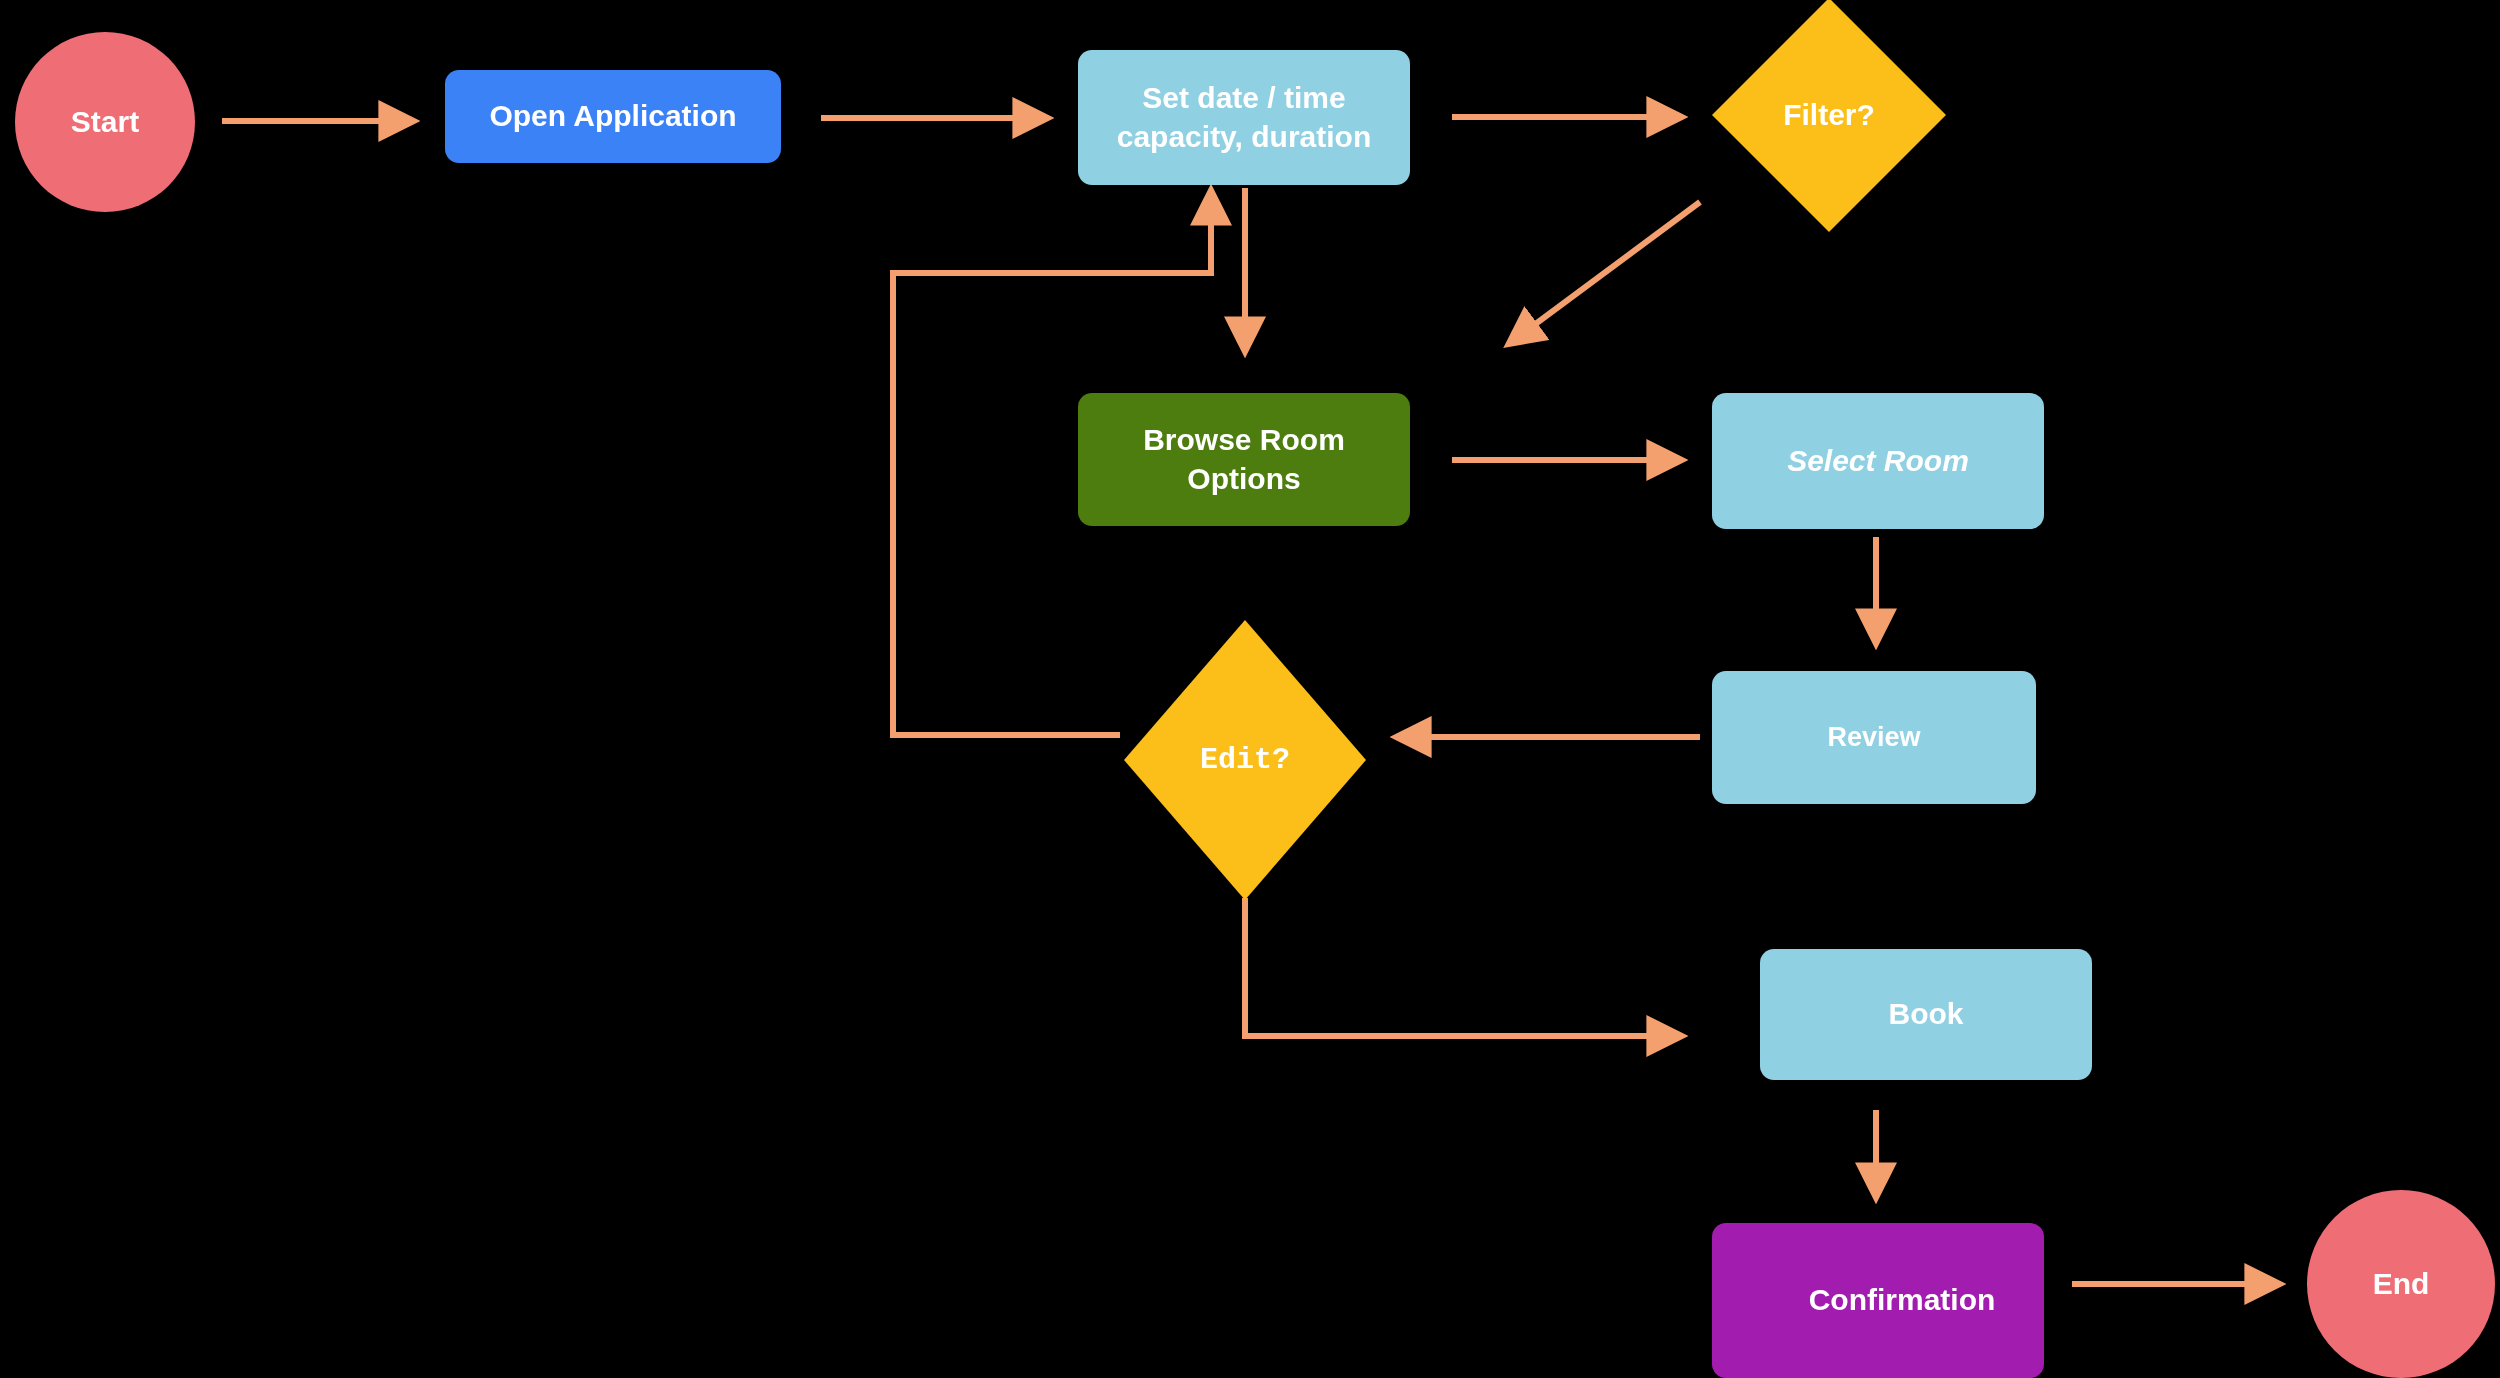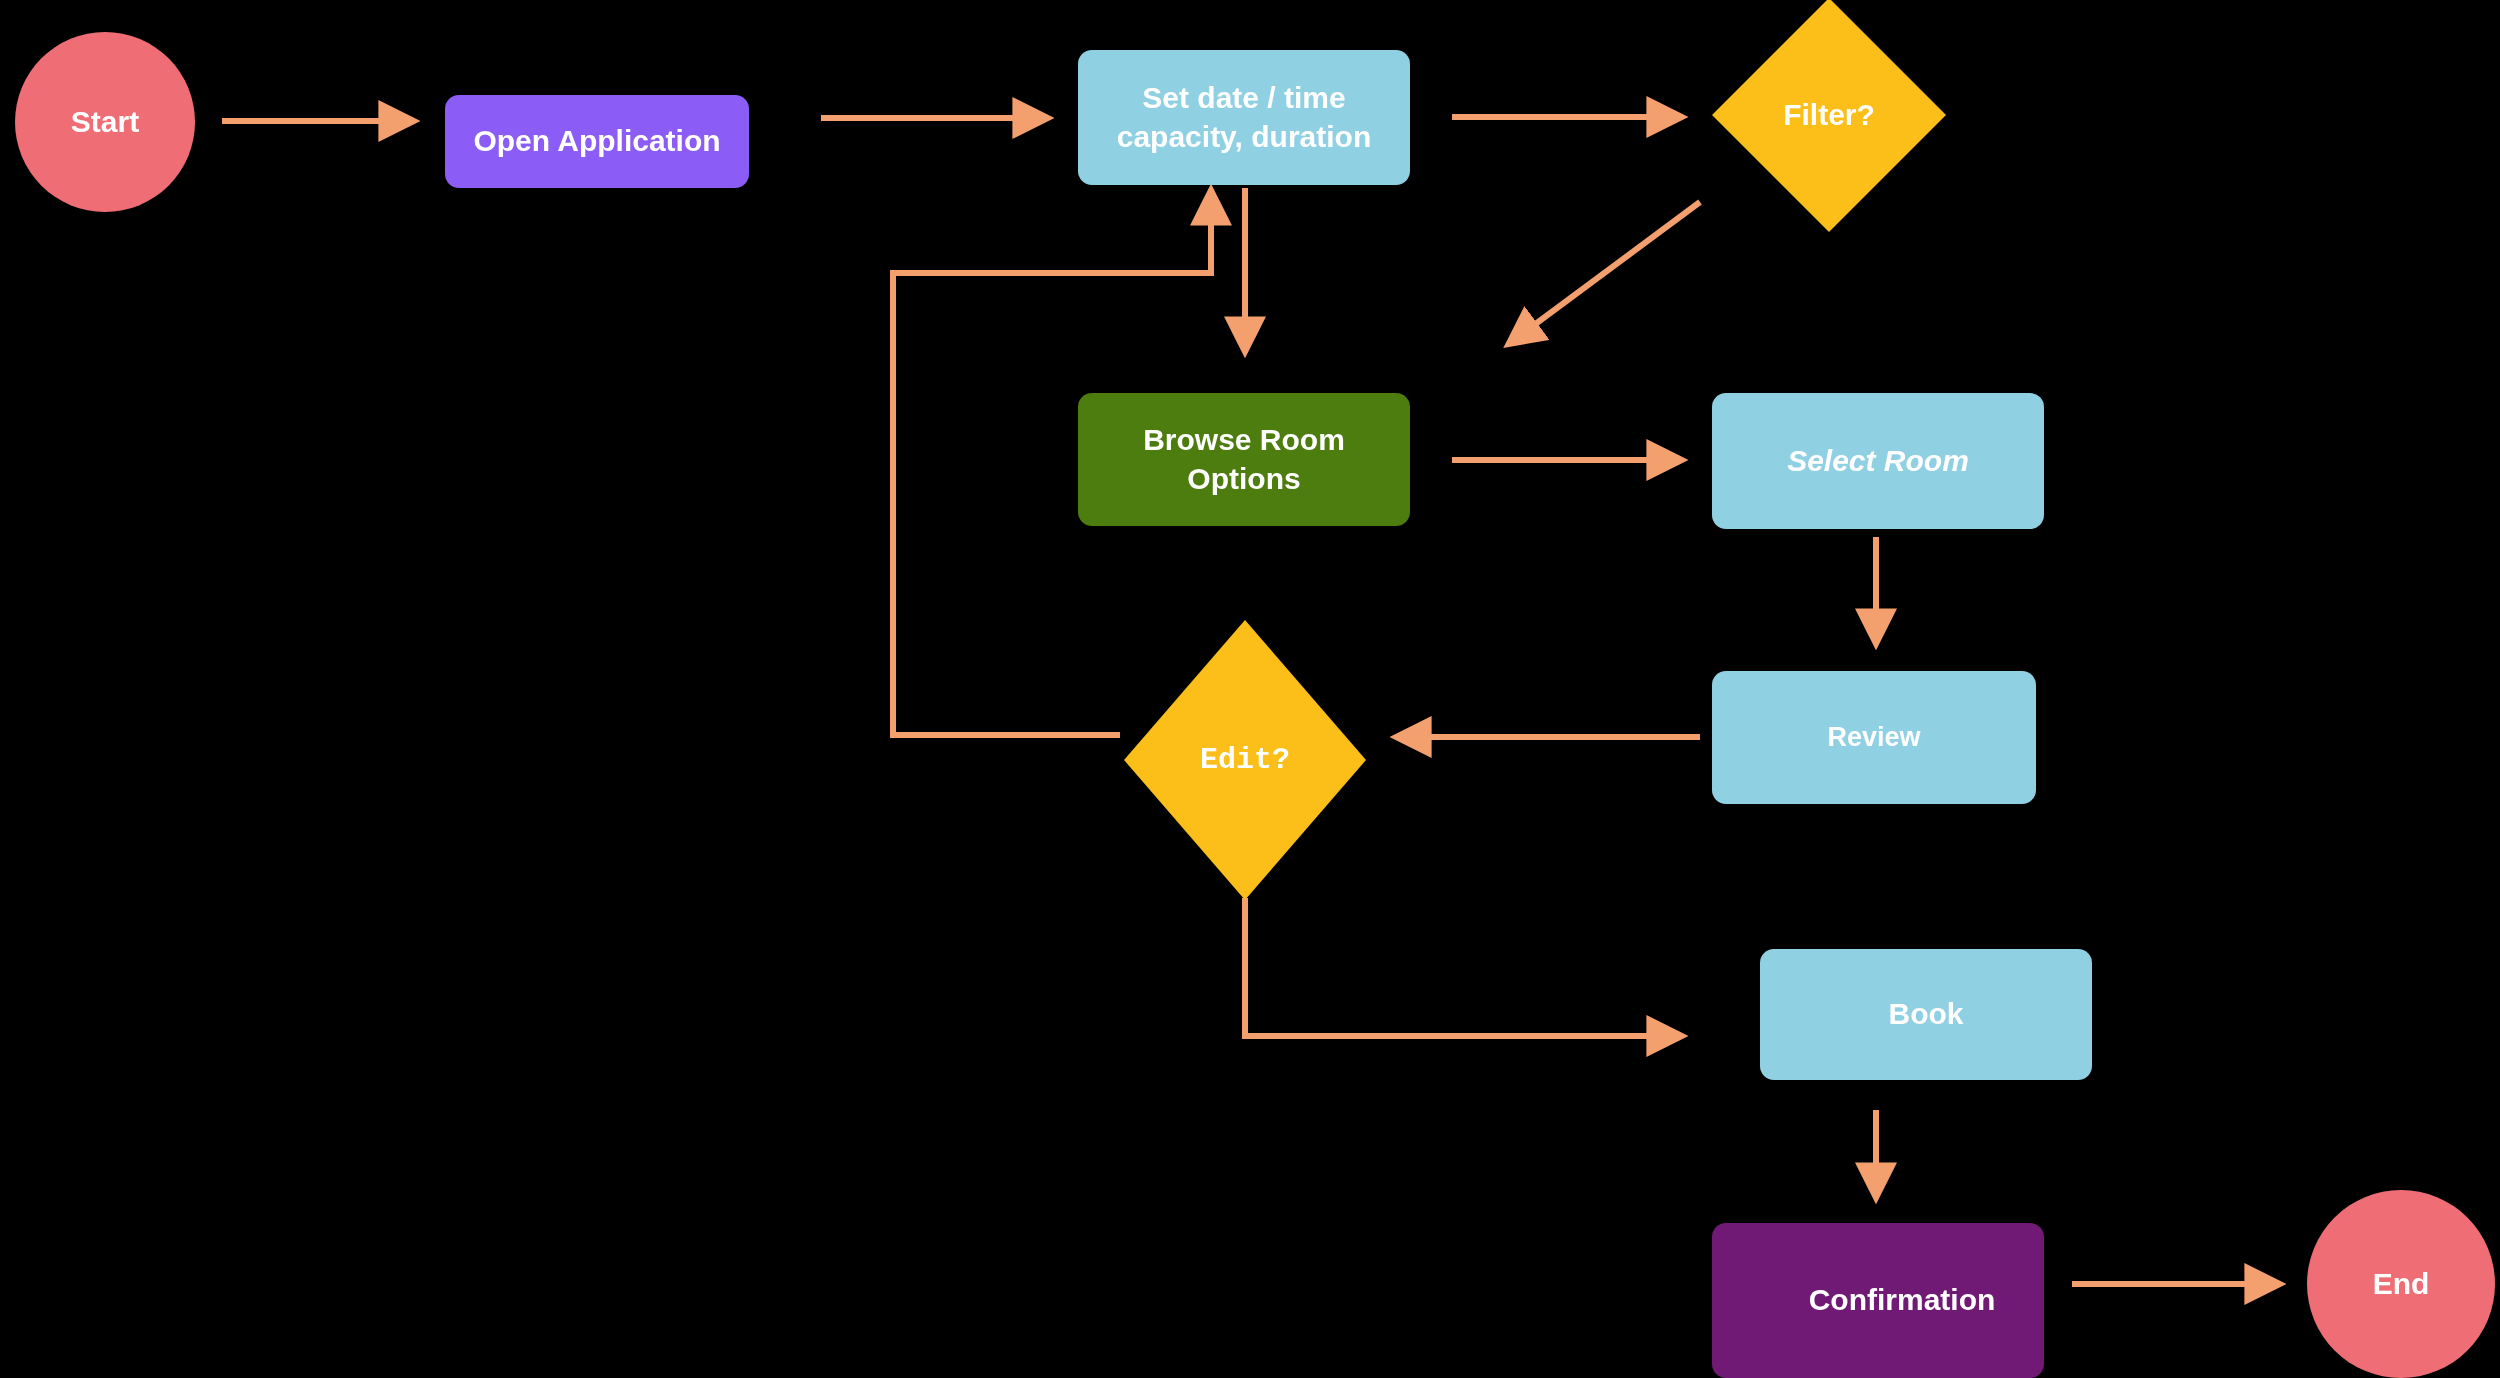--- a/index.html
+++ b/index.html
@@ -120,21 +120,21 @@
 
     <g>
       <line x1="2072" y1="1284" x2="2278" y2="1284" stroke="#F4A06E" stroke-width="6" marker-end="url(#arrowhead)"></line>
     </g>
   </svg>
 
   <div class="node node-terminal" style="left:15px; top:32px; width:180px; height:180px; background:#EF6E76; font-size:30px;">
     <span>Start</span>
   </div>
 
-  <div class="node node-process" style="left:445px; top:70px; width:304px; height:93px; background:#8b5cf6; font-size:30px;margin-top:25px;">
+  <div class="node node-process" style="left:445px; top:70px; width:336px; height:93px; background:#3b82f6; font-size:30px;">
     <span>Open Application</span>
   </div>
 
   <div class="node node-process" style="left:1078px; top:50px; width:332px; height:135px; background:#8FD0E3; font-size:30px; white-space:pre-line;">
     <span>Set date / time
 capacity, duration</span>
   </div>
 
   <div class="node-decision-wrap" style="left:1712px; top:-2px; width:234px; height:234px;">
     <svg class="diamond-shape" viewBox="0 0 100 100" preserveAspectRatio="none">
@@ -164,21 +164,21 @@
   </div>
 
   <div class="node node-process" style="left:1712px; top:671px; width:324px; height:133px; background:#8FD0E3; font-size:27px;">
     <span>Review</span>
   </div>
 
   <div class="node node-process" style="left:1712px; top:949px; width:332px; height:131px; background:#8FD0E3; font-size:30px;margin-left:48px;">
     <span>Book</span>
   </div>
 
-  <div class="node node-process" style="left:1712px; top:1223px; width:332px; height:155px; background:#701a75; font-size:30px;padding-left:48px;">
+  <div class="node node-process" style="left:1712px; top:1223px; width:332px; height:155px; background:#a21caf; font-size:30px;padding-left:48px;">
     <span>Confirmation</span>
   </div>
 
   <div class="node node-terminal" style="left:2307px; top:1190px; width:188px; height:188px; background:#EF6E76; font-size:30px;">
     <span>End</span>
   </div>
 
 </div>
 
 </body></html>

